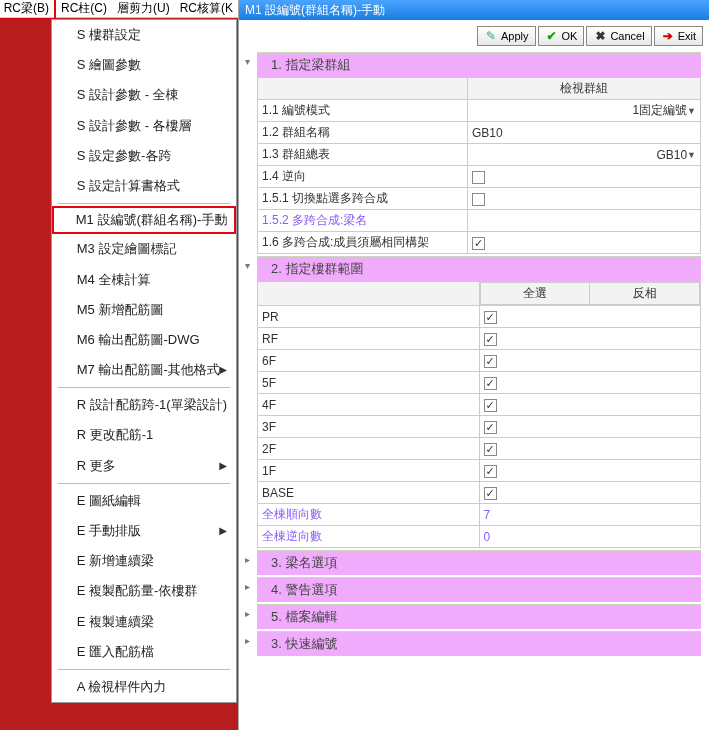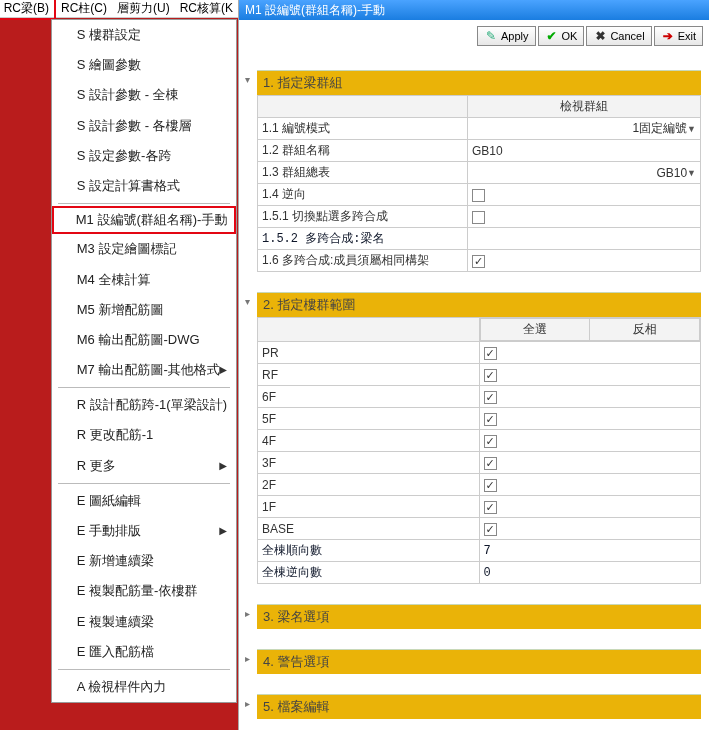--- a/index.html
+++ b/index.html
@@ -100,26 +100,26 @@
     .ico-apply { color:#2a7; }
     .ico-ok { color:#0a0; font-weight:bold;}
     .ico-cancel{ color:#333; font-weight:bold;}
     .ico-exit{ color:#c00; font-weight:bold;}
     .content {
       padding: 0 8px 8px 18px;
       overflow: auto;
       flex: 1;
     }
     .section-head {
-      background: #eab308;
-      padding: 3px 6px;
+      background: #f0abfc;
+      padding: 3px 14px;
       font-size: 13px;
       color: #444;
       border-top: 1px solid #c8d8b8;
-      margin-top: 20px;
+      margin-top: 2px;
       position: relative;
       cursor: pointer;
     }
     .section-head::before {
       content: "▸";
       position: absolute;
       left: -12px;
       font-size: 10px;
       color: #777;
     }
@@ -135,21 +135,21 @@
       padding: 2px 4px;
       height: 22px;
       text-align: left;
     }
     .grid th {
       background: #f3f3f3;
       font-weight: normal;
       text-align: center;
     }
     .grid .lbl { width: 210px; }
-    .disabled { color: #0f172a; font-family: Liberation Mono, monospace; }
+    .disabled { color: #8b5cf6; }
     .chk {
       width: 13px; height: 13px;
       display: inline-block;
       border: 1px solid #888;
       background: #fff;
       vertical-align: middle;
     }
     .chk.checked::after {
       content: "✓";
       display: block;

